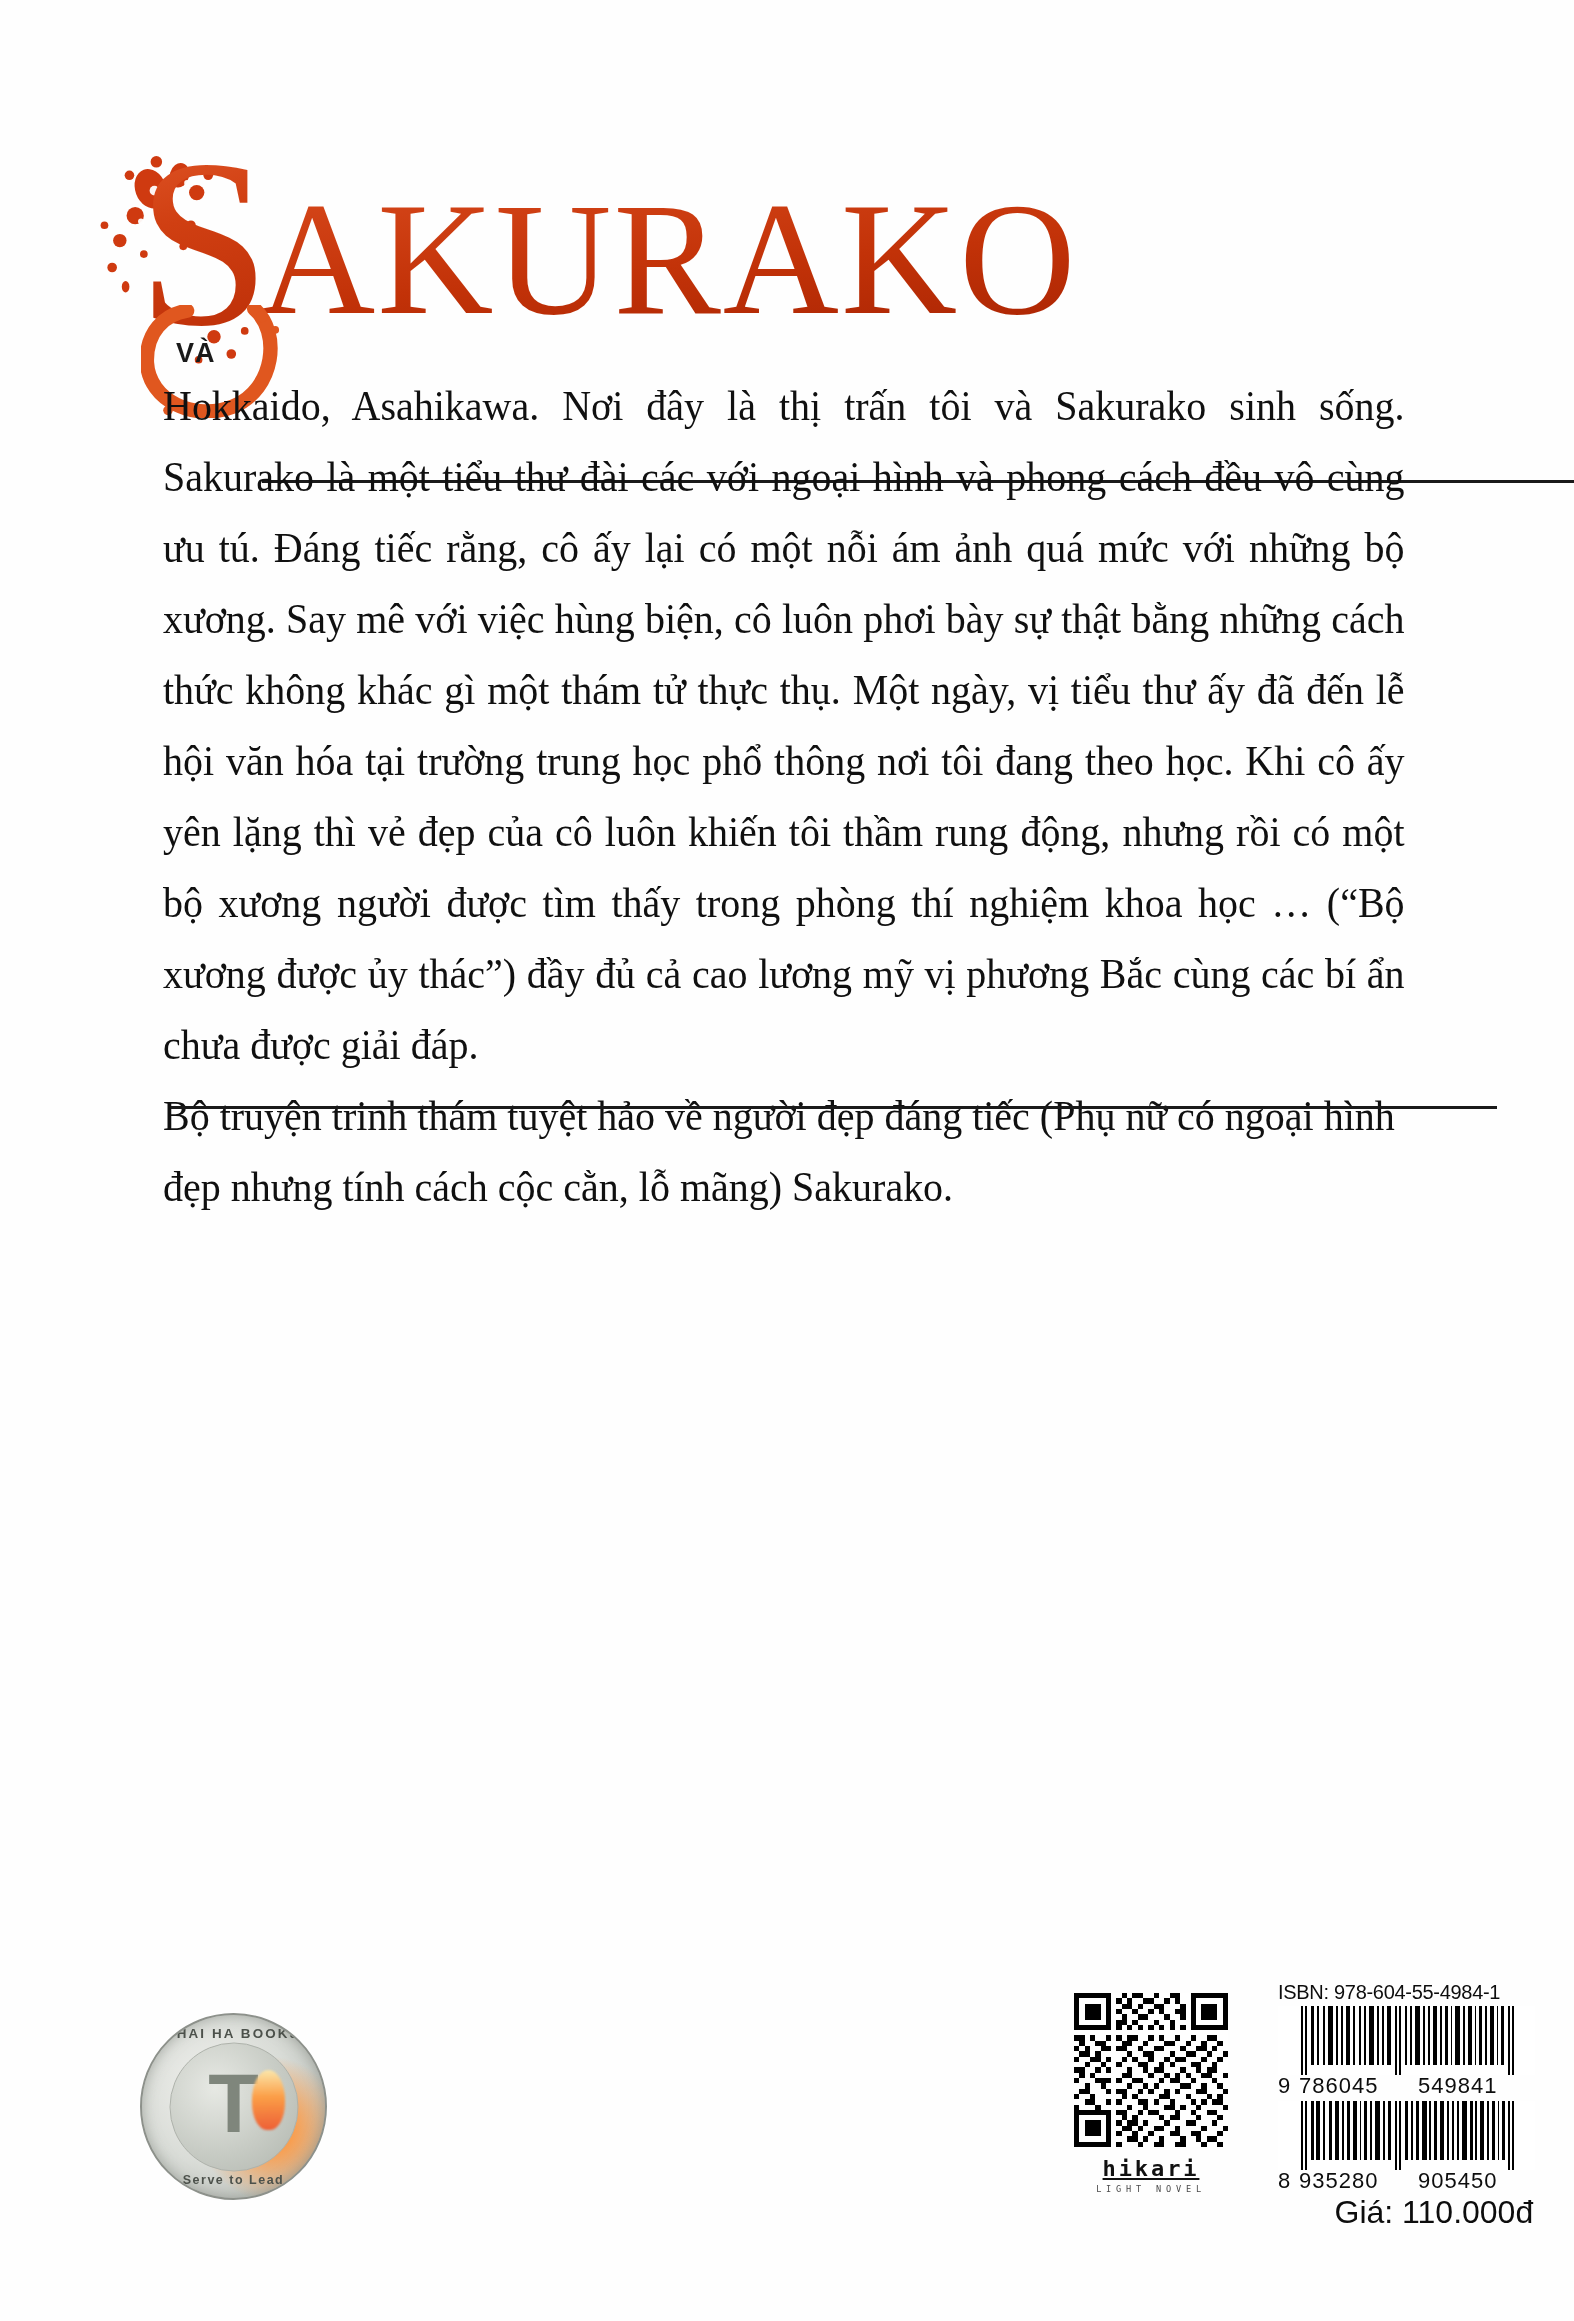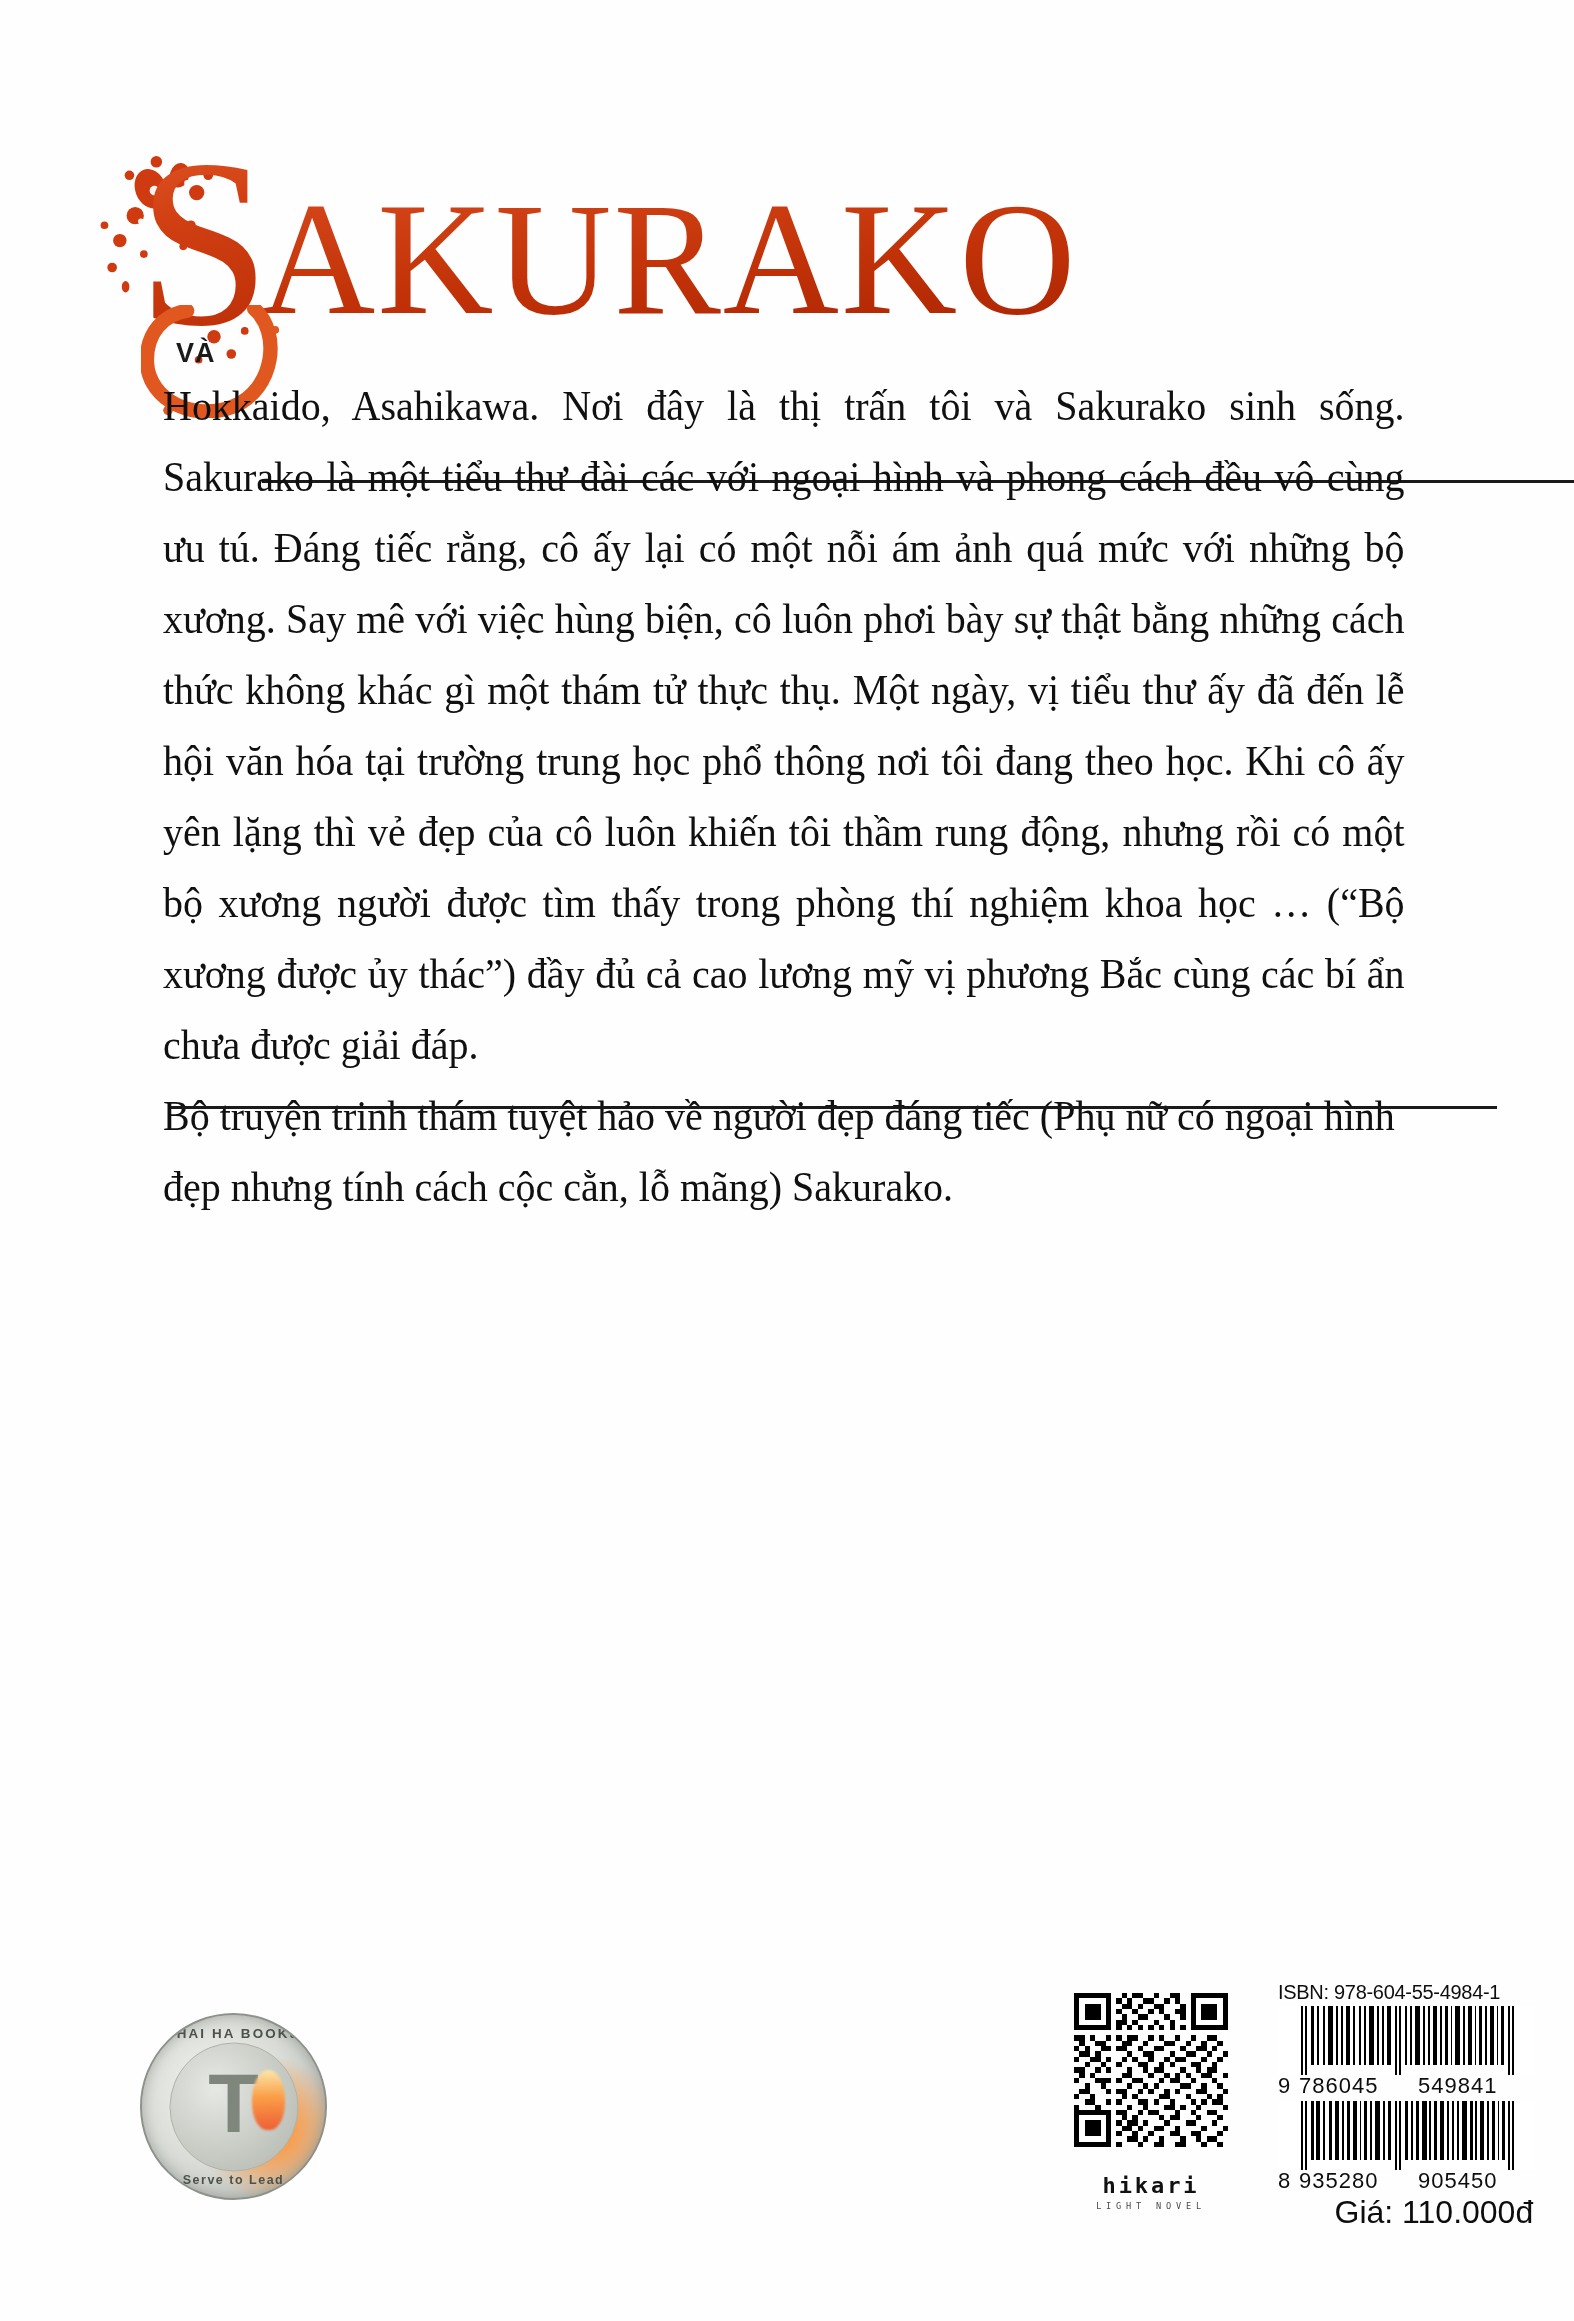--- a/index.html
+++ b/index.html
@@ -102,23 +102,23 @@
     position:absolute; left:0; width:100%; text-align:center;
     font-family:"Liberation Sans","DejaVu Sans",sans-serif;
     font-size:13.4px; font-weight:700; color:#4c514b; letter-spacing:2.1px;
   }
   .seal-top-text { top:10.6px; }
   .seal-bot-text { bottom:10.6px; font-size:12.5px; letter-spacing:1.5px; }
 
   .qr-wrap { position:absolute; left:1074px; top:1993px; width:154px; }
   .qr { width:154px; height:154px; display:block; }
   .qr-label {
-    margin-top:26px; text-align:center;
+    margin-top:9px; text-align:center;
     font-family:"DejaVu Sans Mono","Liberation Mono",monospace;
-    font-size:22px; font-weight:700; color:#111; letter-spacing:2.9px;
+    font-size:22px; font-weight:700; color:#111; letter-spacing:2.9px;text-decoration:underline;
   }
   .qr-sub {
     margin-top:2.9px; text-align:center;
     font-family:"DejaVu Sans Mono","Liberation Mono",monospace;
     font-size:8.6px; color:#4a4a4a; letter-spacing:4.8px;
   }
 
   .barcode-block { position:absolute; left:1278px; top:1981px; width:259px; }
   .isbn-text {
     font-family:"Liberation Sans","DejaVu Sans",sans-serif;

